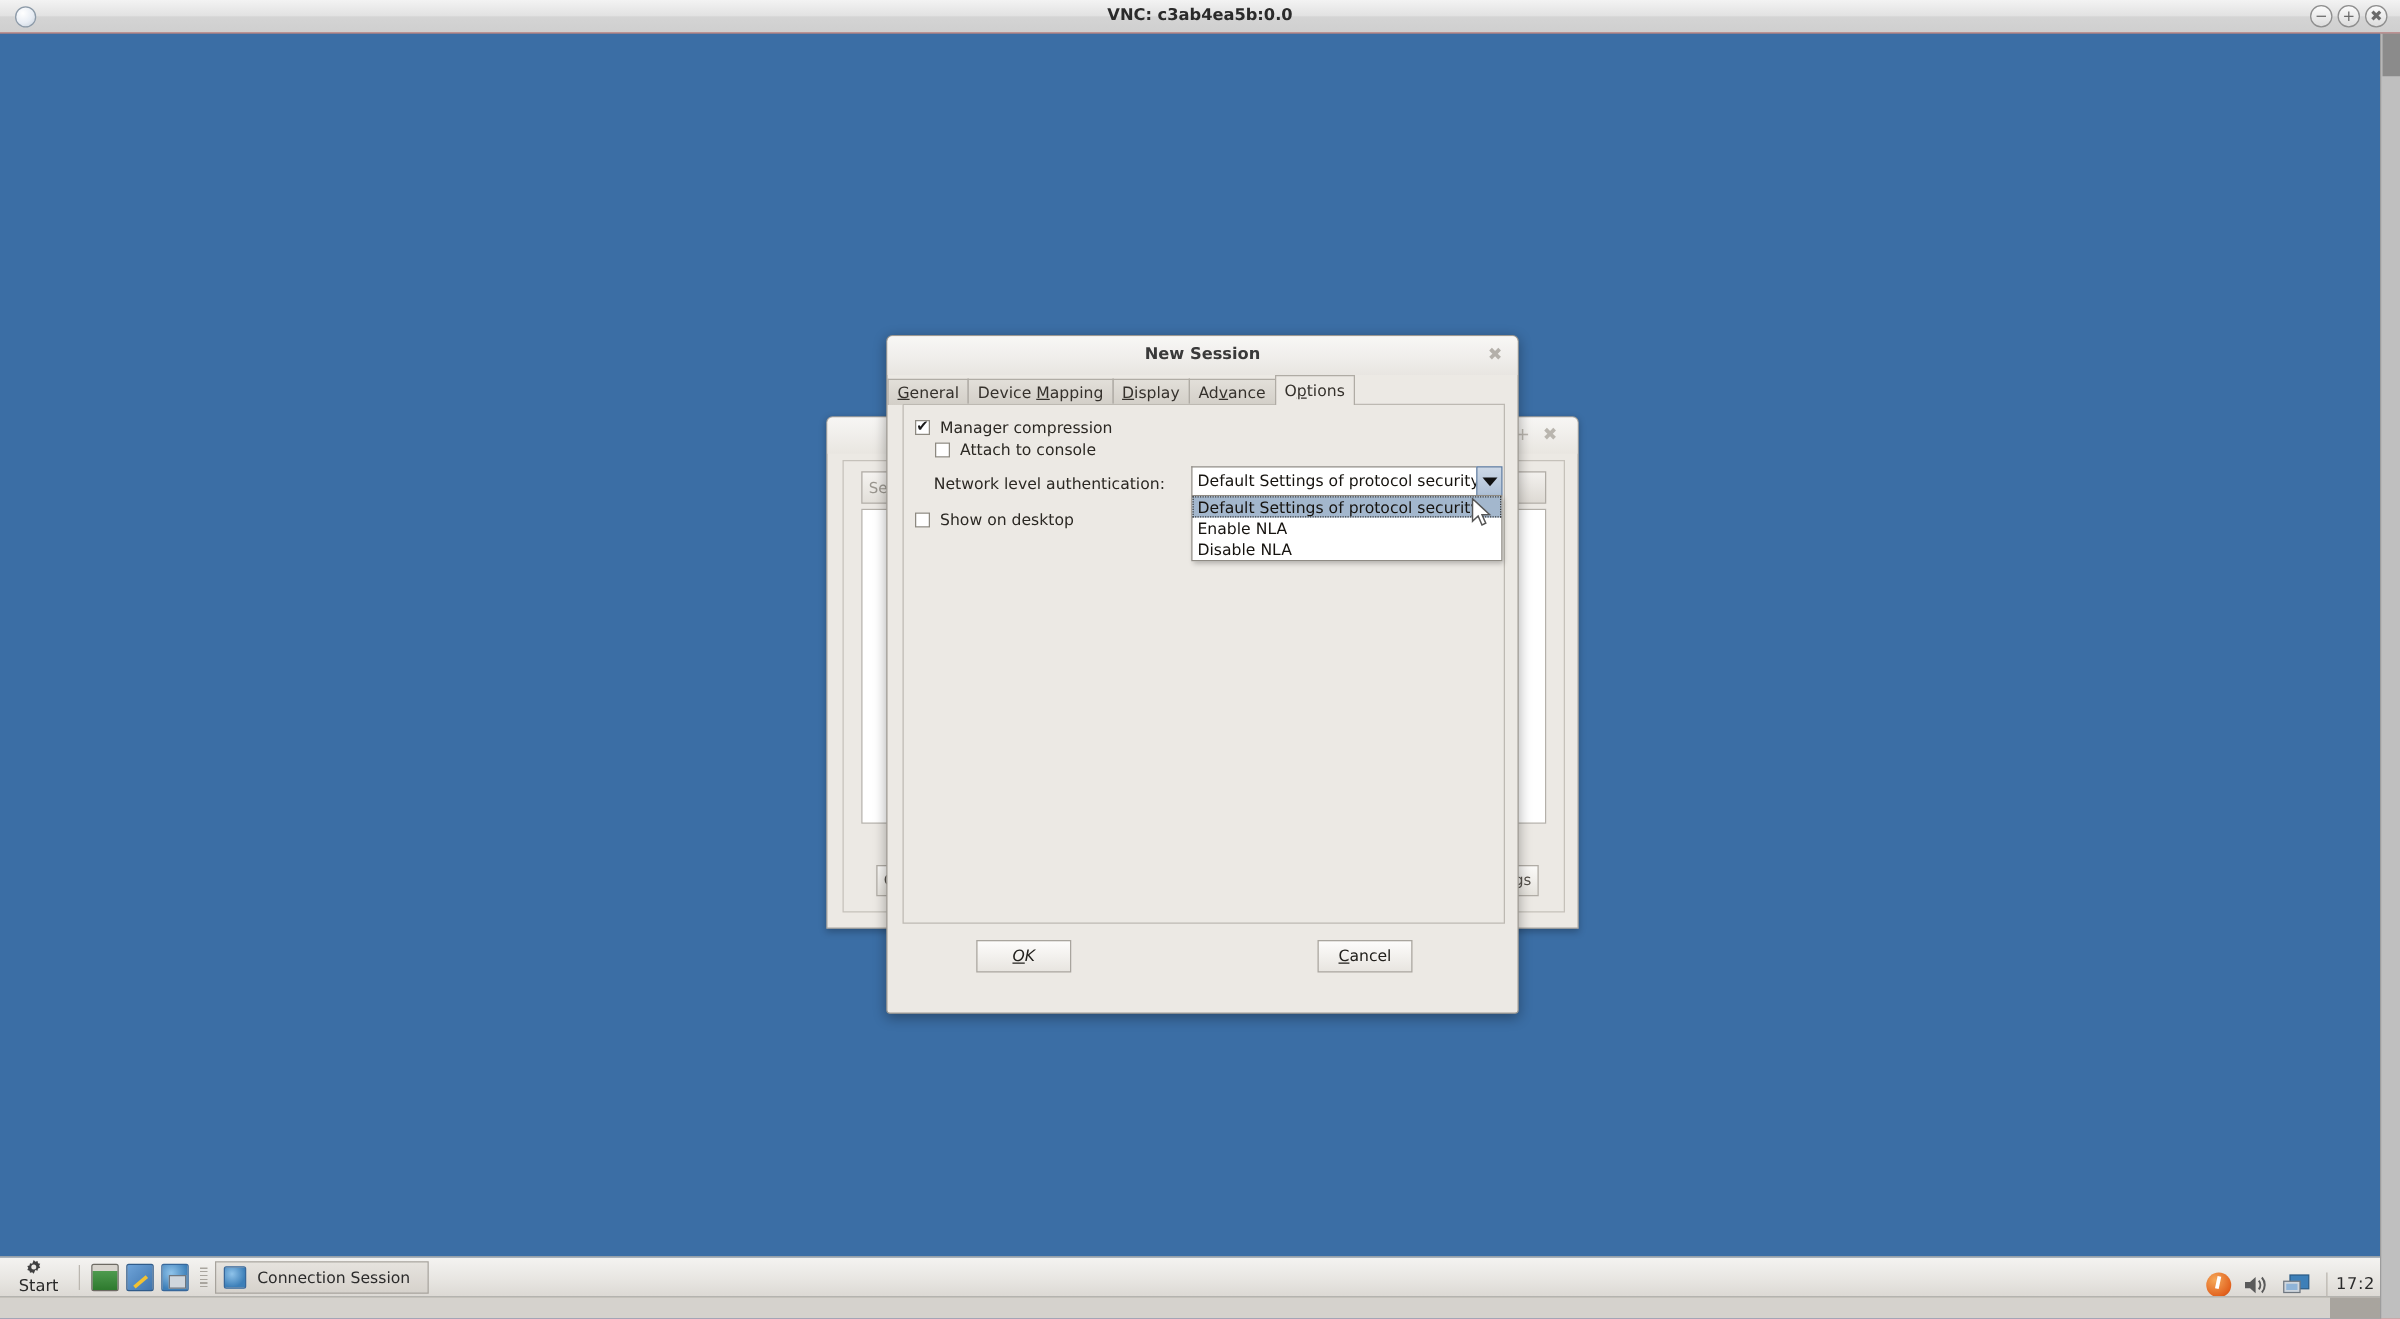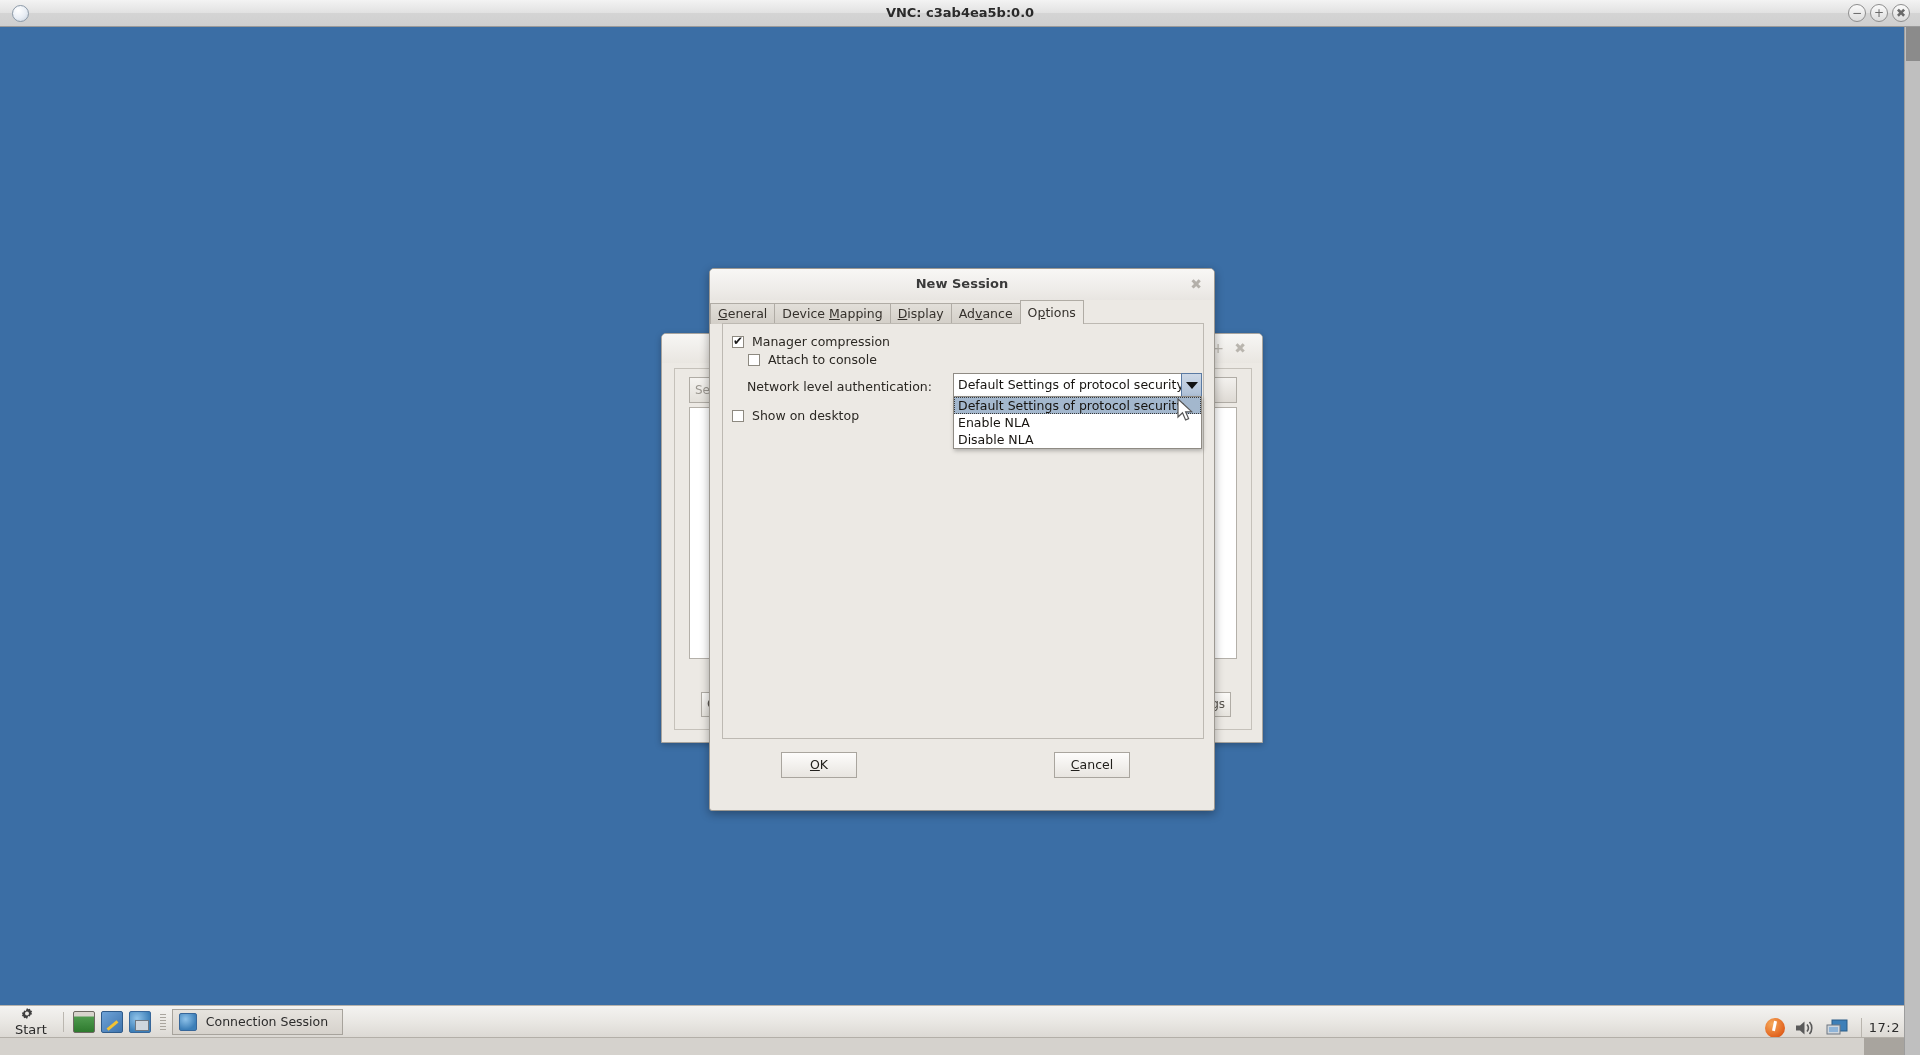--- a/index.html
+++ b/index.html
@@ -349,21 +349,21 @@
     position: absolute;
     height: 26px;
     background: linear-gradient(to bottom, #fdfcfb, #e8e5e0);
     border: 1px solid #a9a59e;
     font-size: 12.5px;
     color: #22201c;
     line-height: 24px;
     text-align: center;
   }
   .dlg-btn u { text-decoration: underline; }
-  #btn-ok { left: 71px; top: 483px; width: 76px; }
+  #btn-ok { left: 71px; top: 483px; width: 76px; font-style: italic; }
   #btn-cancel { right: 84px; top: 483px; width: 76px; }
 
   
   #taskbar {
     position: absolute;
     left: 0; bottom: 18px;
     width: 1904px; height: 32px;
     background: linear-gradient(to bottom, #f4f3f1 0%, #e9e7e3 52%, #dcd9d4 100%);
     border-top: 1px solid #b7b3ac;
     display: flex;

